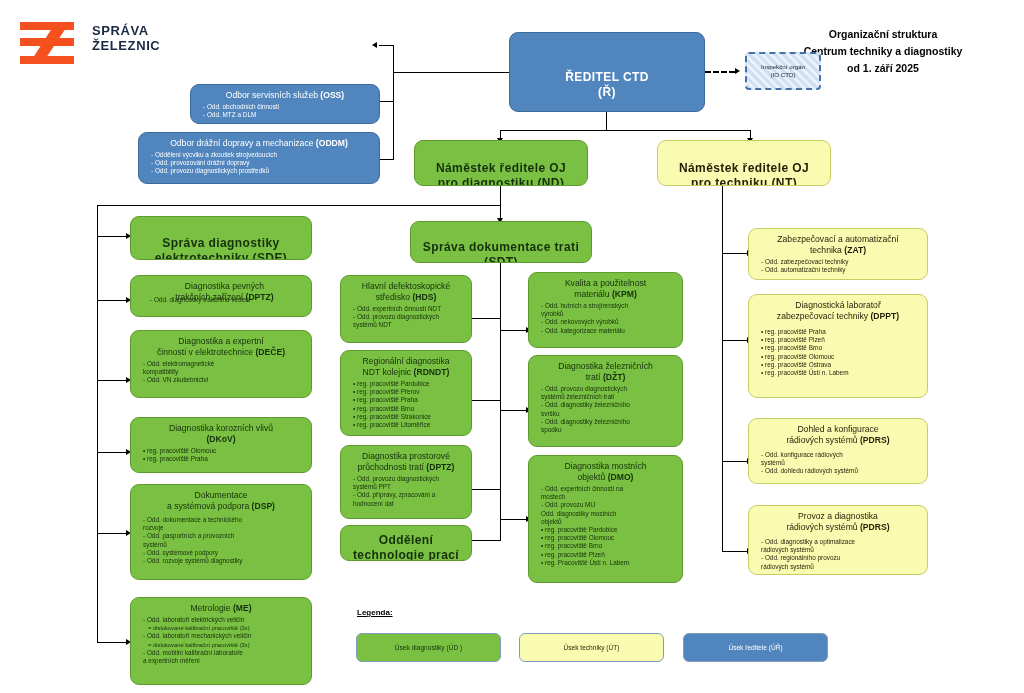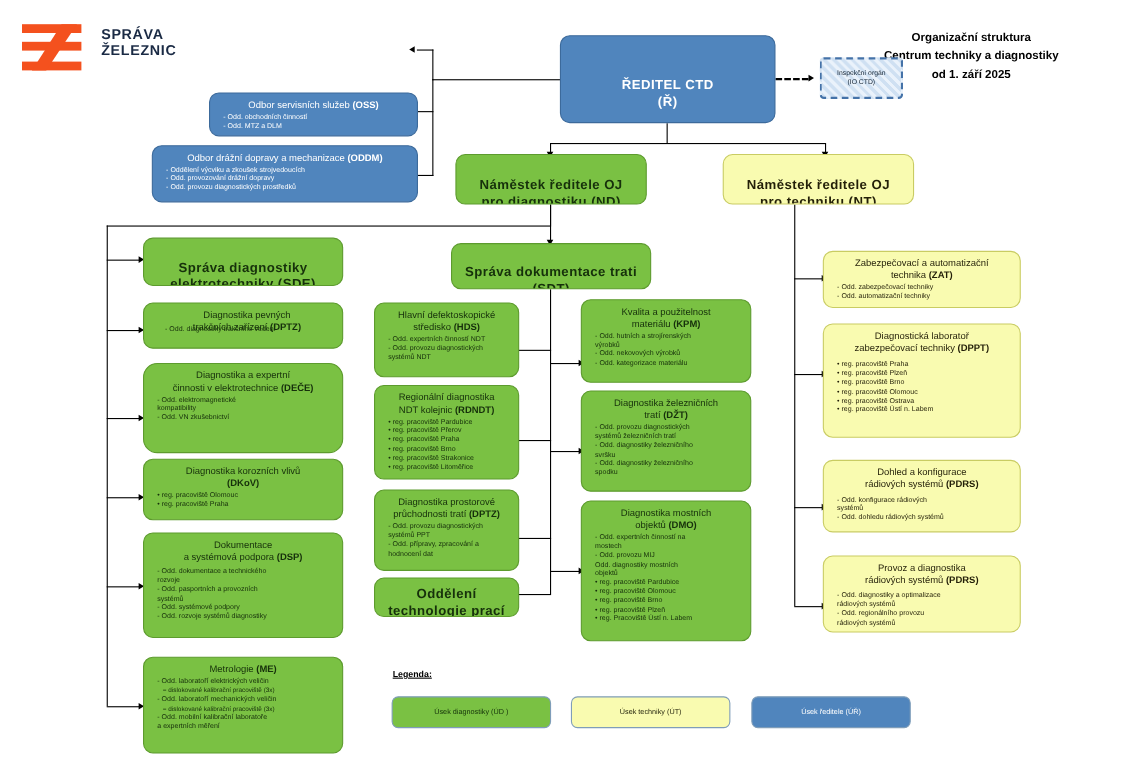--- a/index.html
+++ b/index.html
@@ -266,21 +266,21 @@
   <div class="node green" style="left:130px;top:275px;width:182px;height:42px;padding-left:13px;">
     <div class="title">
       <div>Diagnostika pevných</div>
       <div><span>trakčních zařízení </span><b>(DPTZ)</b></div>
     </div>
     <ul style="margin-top:-9px;">
       <li class="wrap">- Odd. diagnostiky trakčního vedení</li>
     </ul>
   </div>
 
-  <div class="node green" style="left:130px;top:330px;width:182px;height:82px;border-radius:13px;">
+  <div class="node green" style="left:130px;top:330px;width:182px;height:68px;">
     <div class="title">
       <div>Diagnostika a expertní</div>
       <div><span>činnosti v elektrotechnice </span><b>(DEČE)</b></div>
     </div>
     <ul>
       <li>- Odd. elektromagnetické</li>
       <li>  kompatibility</li>
       <li>- Odd. VN zkušebnictví</li>
     </ul>
   </div>

